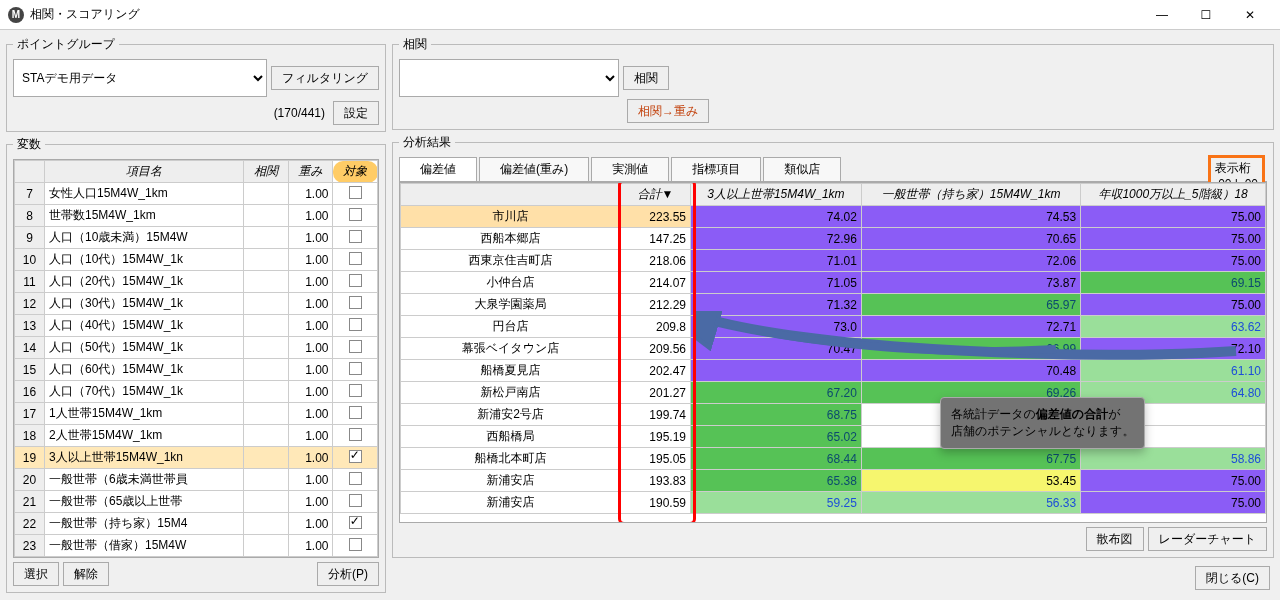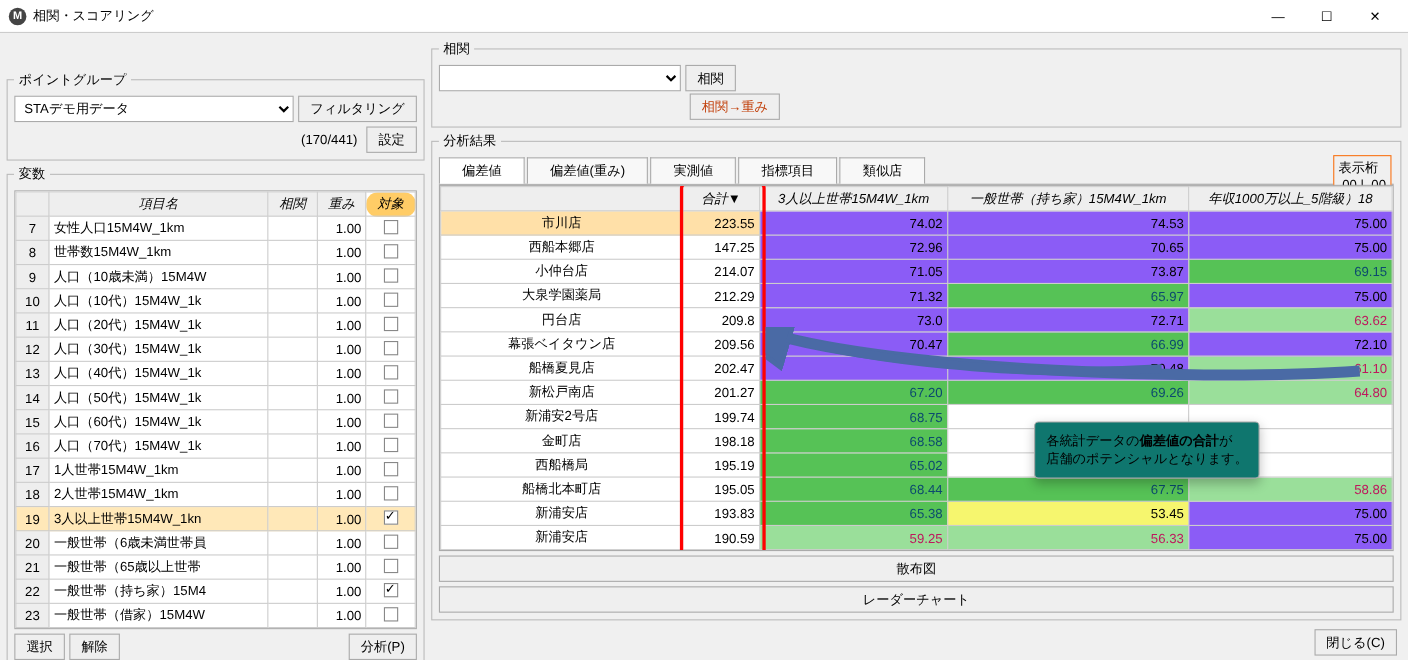--- a/index.html
+++ b/index.html
@@ -3,26 +3,26 @@
 <meta charset="utf-8">
 <style>
 * { box-sizing: border-box; margin: 0; padding: 0; font-family: "MS UI Gothic", "Meiryo", sans-serif; font-size: 12px; }
 body { background: #f0f0f0; width: 1280px; height: 600px; overflow: hidden; }
 .titlebar { height: 30px; background: #fff; display: flex; align-items: center; padding: 0 8px; border-bottom: 1px solid #ccc; }
 .titlebar .icon { width: 16px; height: 16px; border-radius: 50%; background: #444; display: inline-flex; align-items: center; justify-content: center; color: #fff; font-weight: bold; font-size: 10px; margin-right: 6px; }
 .titlebar .title { flex: 1; }
 .winbtns { display: flex; }
 .winbtn { width: 44px; height: 28px; display: flex; align-items: center; justify-content: center; cursor: pointer; }
 .main { display: flex; height: calc(100% - 30px); padding: 6px; gap: 6px; }
-.left { width: 380px; display: flex; flex-direction: column; gap: 4px; margin-top: 28px; }
+.left { width: 380px; display: flex; flex-direction: column; gap: 4px; }
 .right { flex: 1; display: flex; flex-direction: column; gap: 4px; }
 fieldset { border: 1px solid #bbb; padding: 6px; background: #f0f0f0; }
 legend { padding: 0 4px; background: #f0f0f0; }
 .row { display: flex; align-items: center; gap: 4px; }
-select, input[type=text] { height: 24px; border: 1px solid #aaa; background: #fff; padding: 0 4px; }
+select, input[type=text] { height: 38px; border: 1px solid #aaa; background: #fff; padding: 0 4px; }
 .btn { height: 24px; padding: 0 10px; background: #efefef; border: 1px solid #aaa; cursor: pointer; }
 .btn[disabled] { color: #c2410c; }
 .counter { text-align: right; padding-right: 4px; }
 .var-group { flex: 1; display: flex; flex-direction: column; }
 .var-table-wrap { flex: 1; overflow: auto; border: 1px solid #aaa; background: #fff; }
 table { border-collapse: collapse; width: 100%; }
 th, td { border: 1px solid #ccc; padding: 2px 4px; height: 20px; white-space: nowrap; }
 th { background: #eee; font-weight: normal; font-style: italic; }
 .var-table td.rownum { background: #eee; text-align: center; width: 30px; }
 .var-table td.weight { text-align: right; }
@@ -36,28 +36,28 @@
 .tab { padding: 3px 20px; border: 1px solid #aaa; border-bottom: none; background: #f8f8f8; cursor: pointer; }
 .tab.active { background: #fff; }
 .result-table-wrap { flex: 1; overflow: auto; background: #fff; border: 1px solid #aaa; position: relative; }
 .result-table th { background: #eee; text-align: center; }
 .result-table td.name { text-align: center; width: 220px; }
 .result-table td.total { text-align: right; width: 70px; }
 .result-table td.val { text-align: right; }
 .result-table tr.sel td.name, .result-table tr.sel td.total { background: #ffe0a8; }
 .shade-dg { background: #8b5cf6; color: #000; }
 .shade-g  { background: #56c256; color: #0c4a6e; }
-.shade-lg { background: #9adf9a; color: #be185d; margin-top: 22px; }
+.shade-lg { background: #9adf9a; color: #1d4ed8; margin-top: 22px; }
 .shade-y  { background: #f6f66e; color: #000; }
 .hl-total-col { position: absolute; border: 3px solid red; border-radius: 6px; pointer-events: none; }
-.callout { position: absolute; background: #0f766e; border: 1px solid #aaa; border-radius: 4px; padding: 8px 10px; box-shadow: 0 4px 10px rgba(0,0,0,.25); }
-.result-actions { display: flex; gap: 4px; justify-content: flex-end; padding-top: 4px; flex-direction: column; }
+.callout { position: absolute; background: #737373; border: 1px solid #aaa; border-radius: 4px; padding: 8px 10px; box-shadow: 0 4px 10px rgba(0,0,0,.25); }
+.result-actions { display: flex; gap: 4px; justify-content: flex-end; padding-top: 4px; }
 .bottom-buttons { display: flex; gap: 4px; padding: 4px; }
 .bottom-right { margin-left: auto; }
-.digits-box { position: absolute; top: 4px; right: 8px; border: 1px solid #f97316; padding: 2px 4px; background: #f0f0f0; }
+.digits-box { position: absolute; top: 4px; right: 8px; border: 3px solid #f97316; padding: 2px 4px; background: #f0f0f0; }
 .checkbox { display:inline-block; width:13px; height:13px; border:1px solid #888; background:#fff; position:relative; }
 .checkbox.checked::after { content:"✓"; position:absolute; top:-3px; left:0; font-size:12px; }
 .arrow-svg { position:absolute; pointer-events:none; }
 </style>
 </head>
 <body>
 
 <div class="titlebar">
   <span class="icon">M</span>
   <span class="title">相関・スコアリング</span>
@@ -283,20 +283,27 @@
                 <td class="val shade-dg">75.00</td>
               </tr>
               <tr>
                 <td class="name">西船本郷店</td>
                 <td class="total">147.25</td>
                 <td class="val shade-dg">72.96</td>
                 <td class="val shade-dg">70.65</td>
                 <td class="val shade-dg">75.00</td>
               </tr>
               <tr>
+                <td class="name">西東京住吉町店</td>
+                <td class="total">218.06</td>
+                <td class="val shade-dg">71.01</td>
+                <td class="val shade-dg">72.06</td>
+                <td class="val shade-dg">75.00</td>
+              </tr>
+              <tr>
                 <td class="name">小仲台店</td>
                 <td class="total">214.07</td>
                 <td class="val shade-dg">71.05</td>
                 <td class="val shade-dg">73.87</td>
                 <td class="val shade-g">69.15</td>
               </tr>
               <tr>
                 <td class="name">大泉学園薬局</td>
                 <td class="total">212.29</td>
                 <td class="val shade-dg">71.32</td>
@@ -328,27 +335,20 @@
                 <td class="name">新松戸南店</td>
                 <td class="total">201.27</td>
                 <td class="val shade-g">67.20</td>
                 <td class="val shade-g">69.26</td>
                 <td class="val shade-lg">64.80</td>
               </tr>
               <tr>
                 <td class="name">新浦安2号店</td>
                 <td class="total">199.74</td>
                 <td class="val shade-g">68.75</td>
-                <td class="val "></td>
-                <td class="val "></td>
-              </tr>
-              <tr>
-                <td class="name">金町店</td>
-                <td class="total">198.18</td>
-                <td class="val shade-g">68.58</td>
                 <td class="val "></td>
                 <td class="val "></td>
               </tr>
               <tr>
                 <td class="name">西船橋局</td>
                 <td class="total">195.19</td>
                 <td class="val shade-g">65.02</td>
                 <td class="val "></td>
                 <td class="val "></td>
               </tr>

